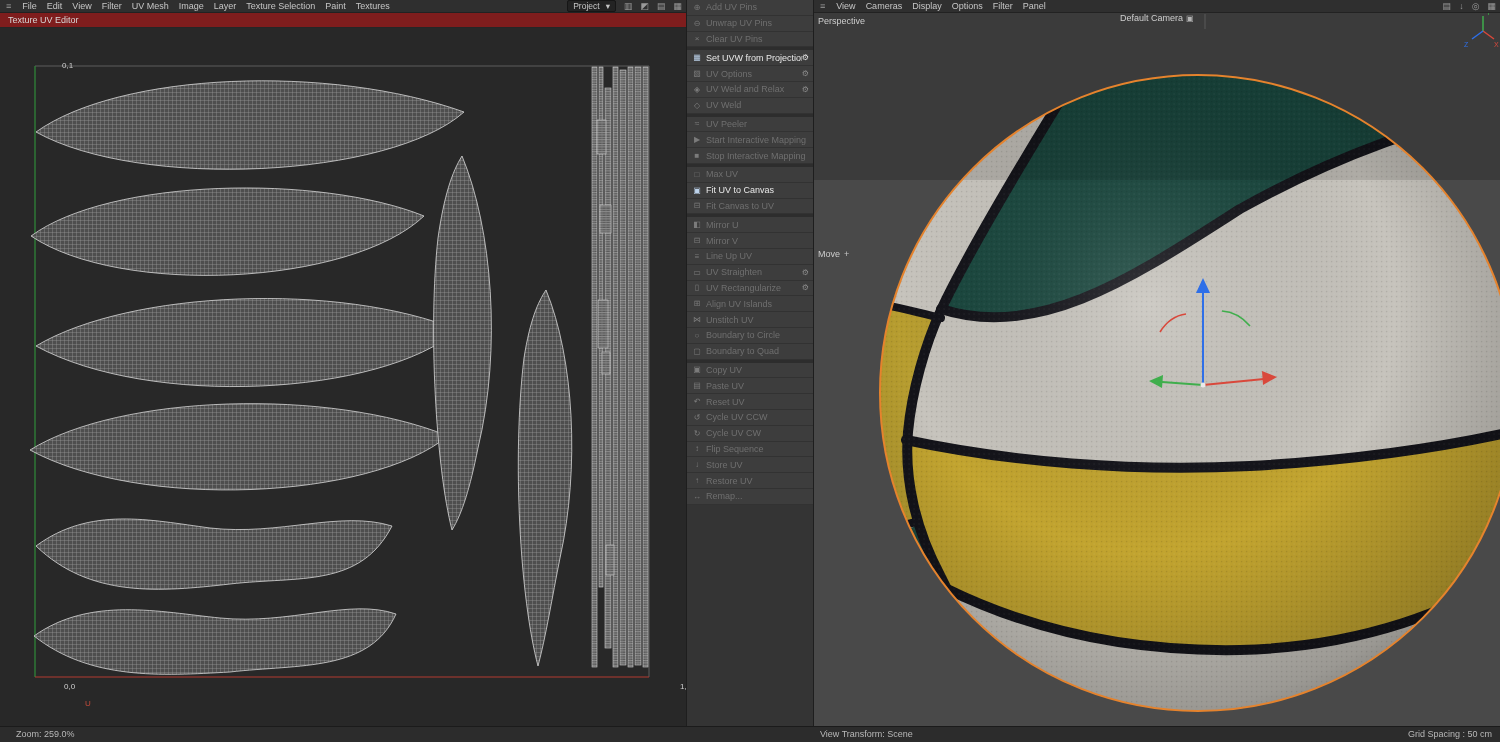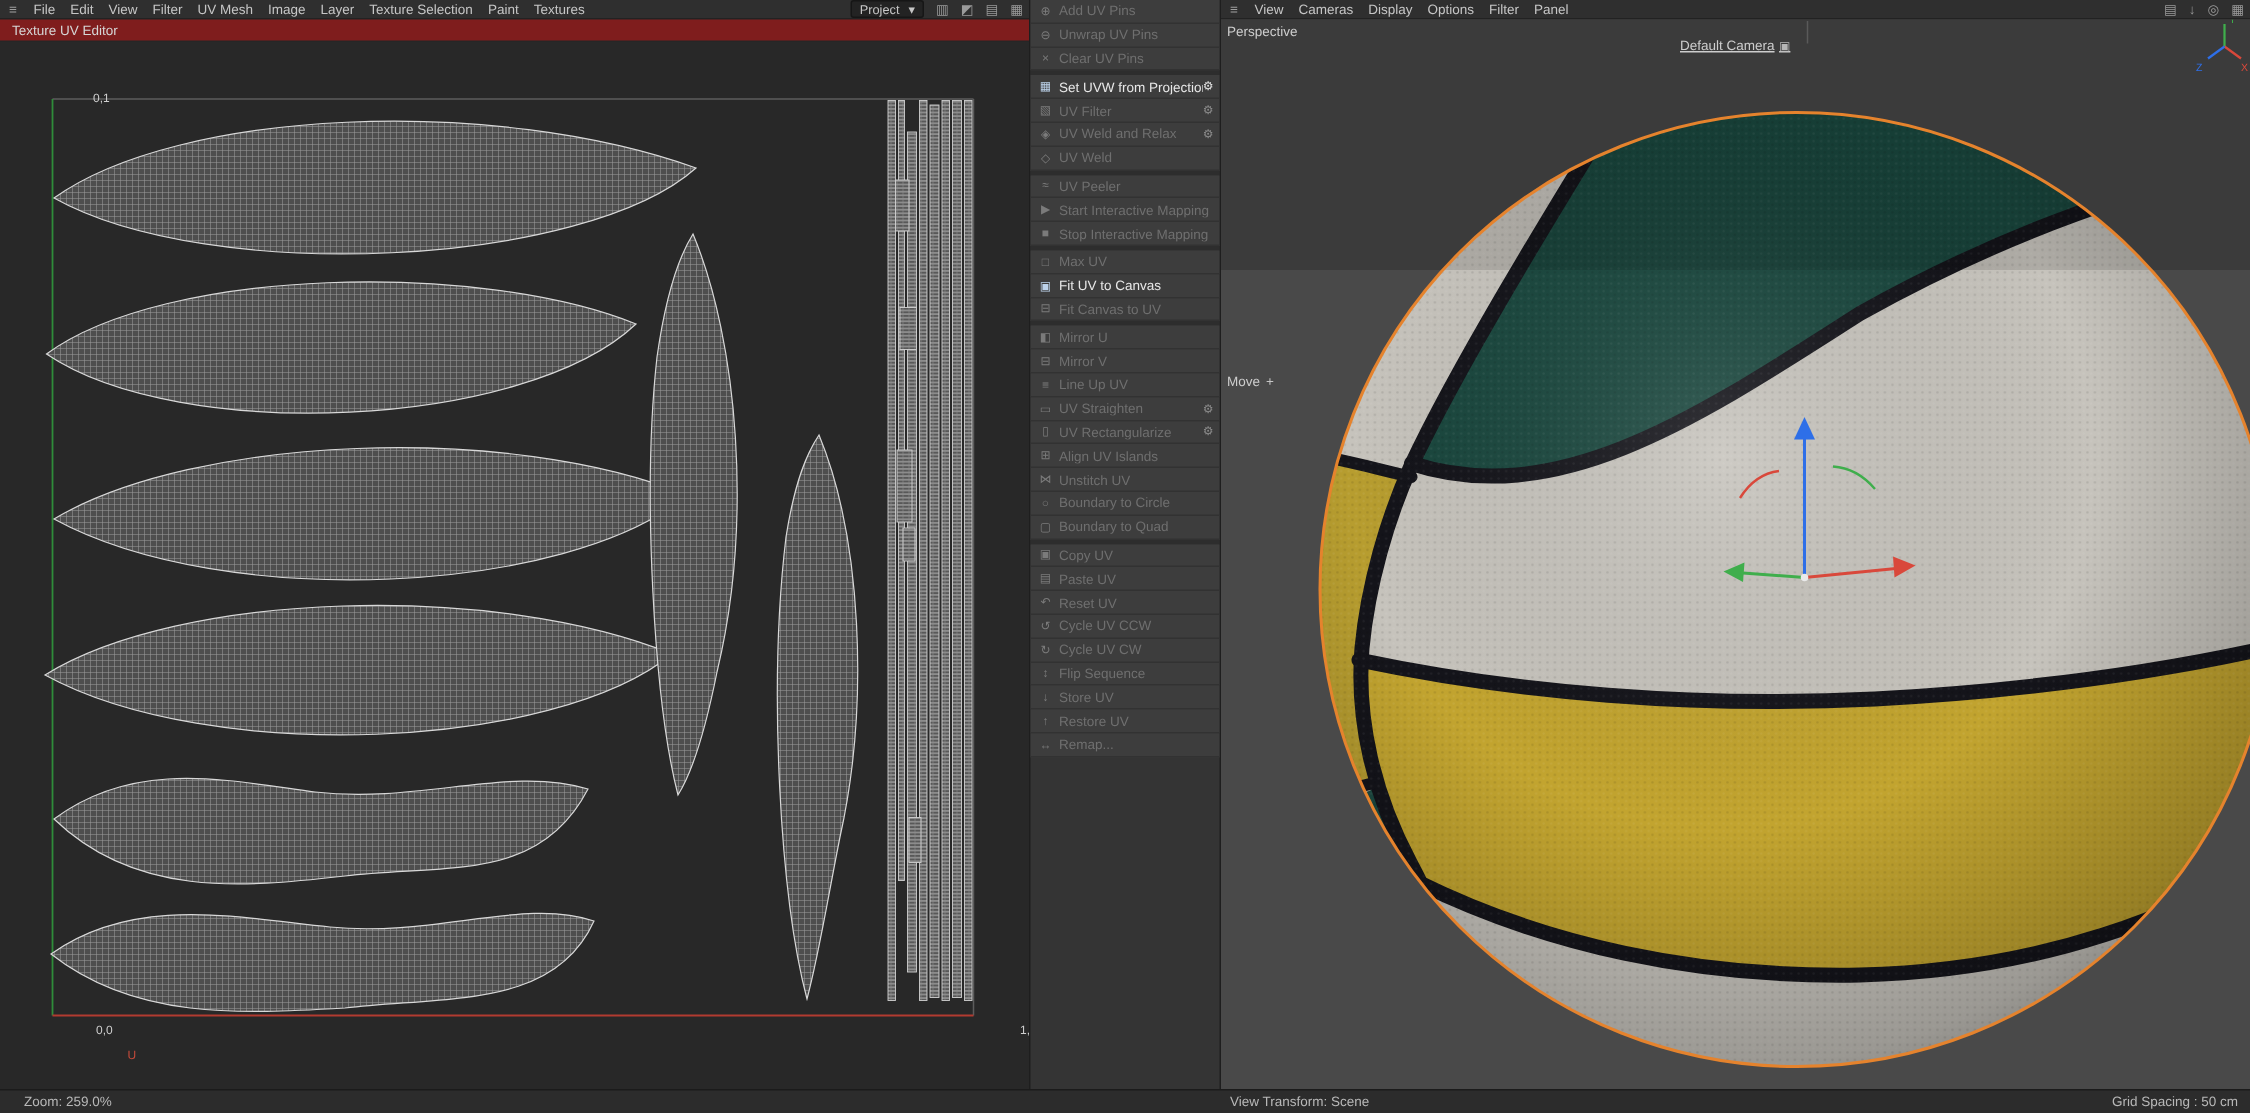--- a/index.html
+++ b/index.html
@@ -37,21 +37,21 @@
   .cmd-row.enabled .cmd-icon{color:#bcd2ea;}
   .cmd-label{flex:1;padding-left:3px;white-space:nowrap;overflow:hidden;}
   .cmd-gear{font-size:8px;color:#8a8a8a;flex:none;}
   .cmd-row.enabled .cmd-gear{color:#e0e0e0;}
   .cmd-sep{height:3px;background:#2d2d2d;}
 
   
   #viewport{position:absolute;left:814px;top:13px;width:686px;height:713px;overflow:hidden;background:#484848;}
   .vp-label{position:absolute;font-size:9px;color:#cdcdcd;white-space:nowrap;}
   #perspective-label{left:4px;top:3px;}
-  #default-camera{left:306px;top:12px;display:flex;gap:3px;align-items:center;text-decoration:underline;}
+  #default-camera{left:306px;top:0;display:flex;gap:3px;align-items:center;}
   #default-camera .vp-icon{font-size:8px;color:#b5b5b5;}
   #move-tool{left:4px;top:236px;display:flex;gap:4px;align-items:center;}
   #move-tool .vp-icon{font-size:9px;color:#c5c5c5;}
 
   
   #statusbar{position:absolute;left:0;top:726px;width:1500px;height:16px;background:#2c2c2c;
              border-top:1px solid #1b1b1b;box-sizing:border-box;font-size:9px;color:#b8b8b8;}
   #statusbar .stat{position:absolute;top:2px;white-space:nowrap;}
   #zoom-status{left:16px;}
   #view-transform-status{left:820px;}
@@ -162,21 +162,21 @@
         <span class="cmd-label">Clear UV Pins</span>
       </div>
       <div class="cmd-sep"></div>
       <div class="cmd-row enabled">
         <span class="cmd-icon">▦</span>
         <span class="cmd-label">Set UVW from Projection</span>
         <span class="cmd-gear">⚙</span>
       </div>
       <div class="cmd-row">
         <span class="cmd-icon">▧</span>
-        <span class="cmd-label">UV Filter</span>
+        <span class="cmd-label">UV Options</span>
         <span class="cmd-gear">⚙</span>
       </div>
       <div class="cmd-row">
         <span class="cmd-icon">◈</span>
         <span class="cmd-label">UV Weld and Relax</span>
         <span class="cmd-gear">⚙</span>
       </div>
       <div class="cmd-row">
         <span class="cmd-icon">◇</span>
         <span class="cmd-label">UV Weld</span>

